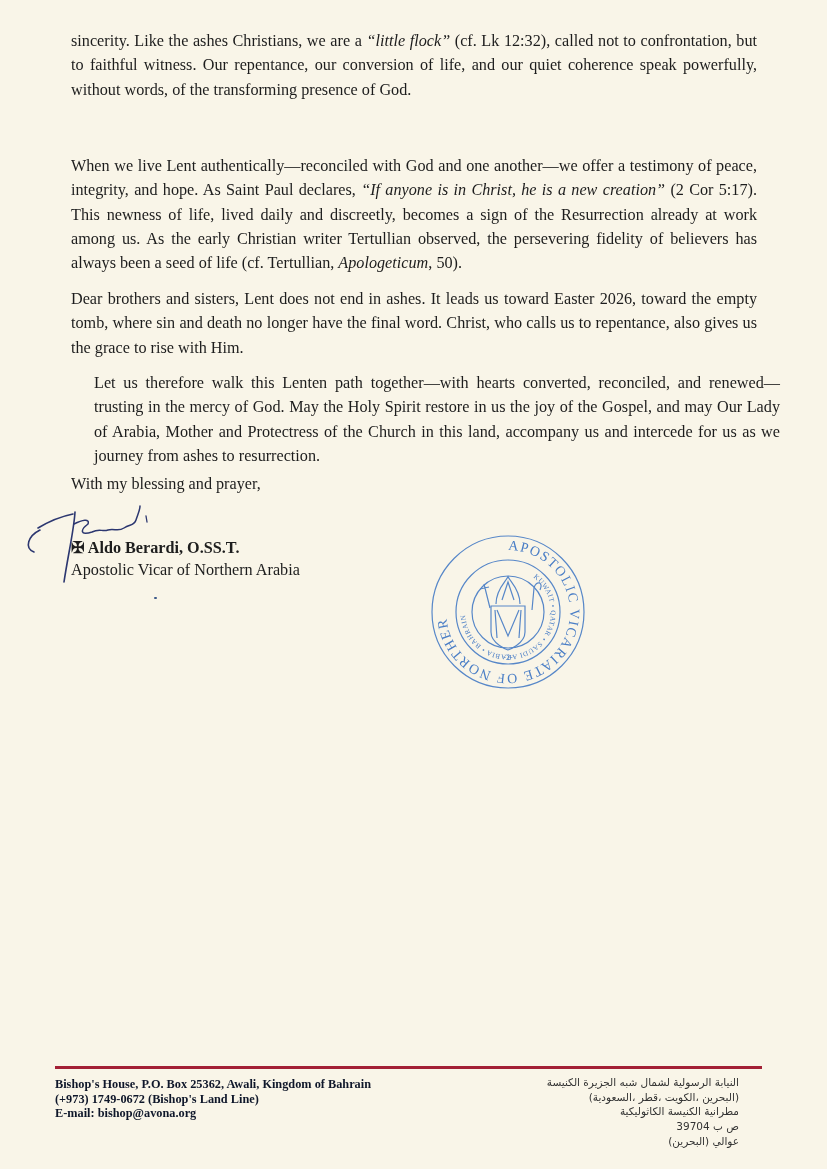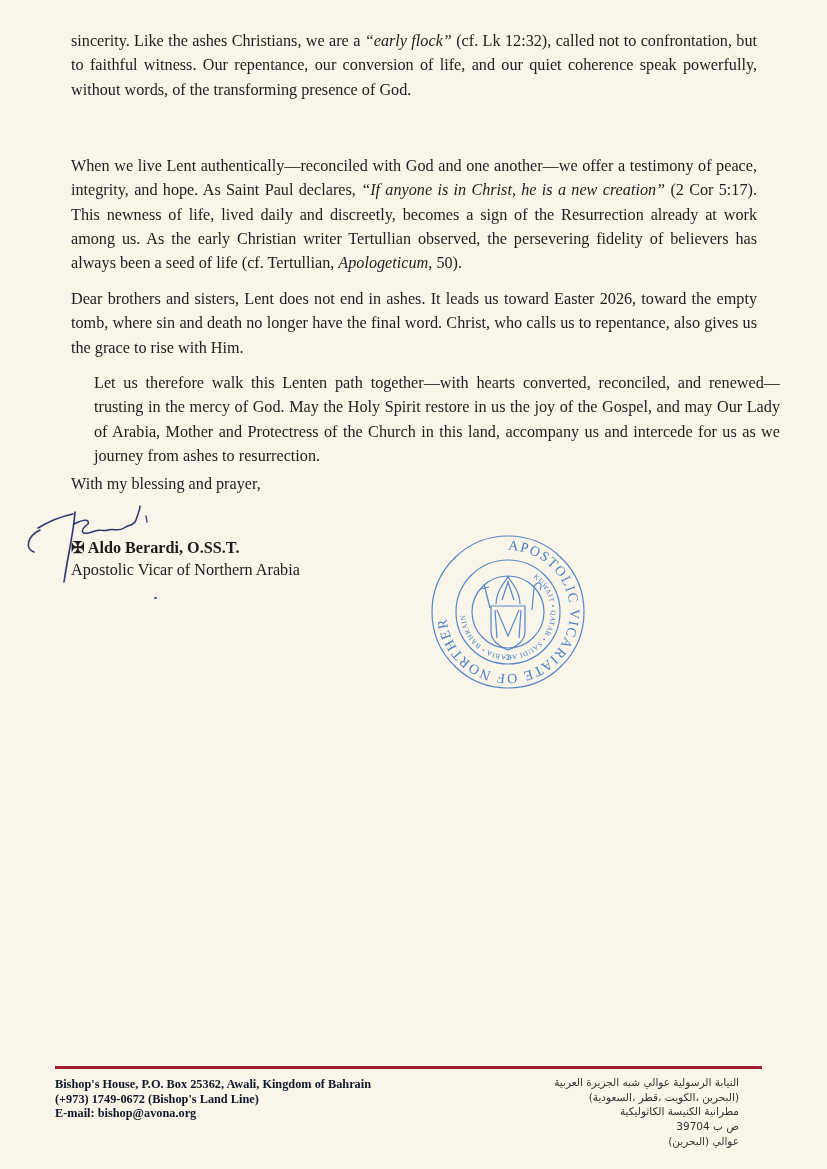--- a/index.html
+++ b/index.html
@@ -41,21 +41,21 @@
     direction: rtl; text-align: right;
     font-family: "DejaVu Sans", sans-serif;
     font-size: 10.5px; line-height: 14.7px; color: #333;
   }
   .it { font-style: italic; }
 </style>
 </head>
 <body>
 
 <div class="body-text" id="p1">
-    <p><span>sincerity. Like the ashes Christians, we are a </span><span class="it">“early flock”</span><span> (cf. Lk 12:32), called not to confrontation, but to faithful witness. Our repentance, our conversion of life, and our quiet coherence speak powerfully, without words, of the transforming presence of God.</span></p>
+    <p><span>sincerity. Like the ashes Christians, we are a </span><span class="it">“little flock”</span><span> (cf. Lk 12:32), called not to confrontation, but to faithful witness. Our repentance, our conversion of life, and our quiet coherence speak powerfully, without words, of the transforming presence of God.</span></p>
   </div>
 <div class="body-text" id="p2">
     <p><span>When we live Lent authentically—reconciled with God and one another—we offer a testimony of peace, integrity, and hope. As Saint Paul declares, </span><span class="it">“If anyone is in Christ, he is a new creation”</span><span> (2 Cor 5:17). This newness of life, lived daily and discreetly, becomes a sign of the Resurrection already at work among us. As the early Christian writer Tertullian observed, the persevering fidelity of believers has always been a seed of life (cf. Tertullian, </span><span class="it">Apologeticum</span><span>, 50).</span></p>
   </div>
 <div class="body-text" id="p3">
     <p><span>Dear brothers and sisters, Lent does not end in ashes. It leads us toward Easter 2026, toward the empty tomb, where sin and death no longer have the final word. Christ, who calls us to repentance, also gives us the grace to rise with Him.</span></p>
   </div>
 <div class="body-text" id="p4">
     <p><span>Let us therefore walk this Lenten path together—with hearts converted, reconciled, and renewed—trusting in the mercy of God. May the Holy Spirit restore in us the joy of the Gospel, and may Our Lady of Arabia, Mother and Protectress of the Church in this land, accompany us and intercede for us as we journey from ashes to resurrection.</span></p>
   </div>
@@ -102,18 +102,18 @@
 
 <div id="footer-rule"></div>
 
 <div id="footer-left">
   <div>Bishop's House, P.O. Box 25362, Awali, Kingdom of Bahrain</div>
   <div>(+973) 1749-0672 (Bishop's Land Line)</div>
   <div>E-mail: bishop@avona.org</div>
 </div>
 
 <div id="footer-right">
-  <div>النيابة الرسولية عوالي شبه الجزيرة العربية</div>
+  <div>النيابة الرسولية لشمال شبه الجزيرة الكنيسة</div>
   <div>(البحرين ،الكويت ،قطر ،السعودية)</div>
   <div>مطرانية الكنيسة الكاثوليكية</div>
   <div>ص ب 39704</div>
   <div>عوالي (البحرين)</div>
 </div>
 
 </body></html>

